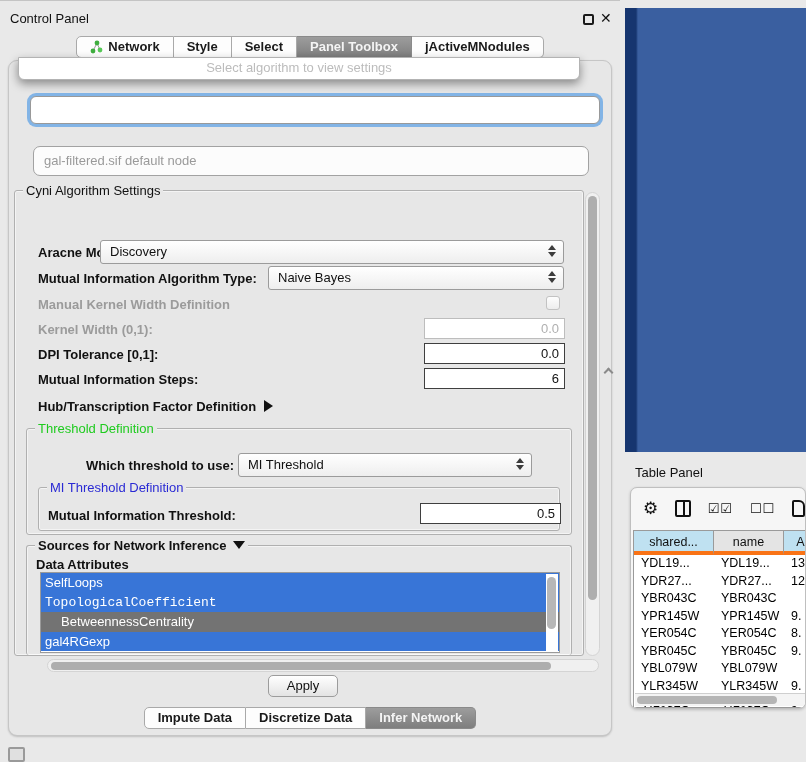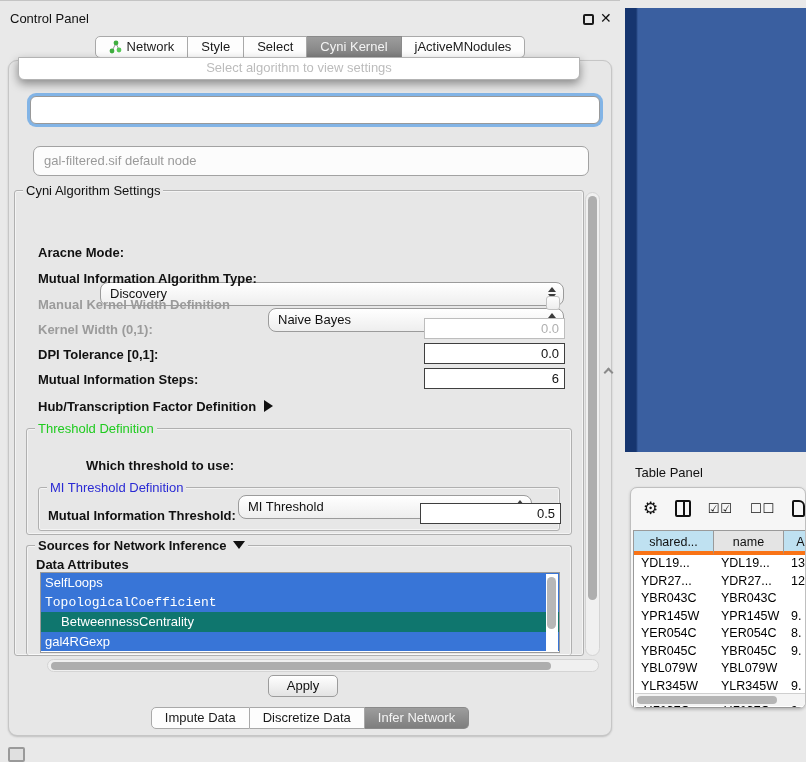--- a/index.html
+++ b/index.html
@@ -6,21 +6,21 @@
   html,body{width:806px;height:762px;overflow:hidden;background:#e9e9e9;
     font-family:"Liberation Sans","DejaVu Sans",sans-serif;-webkit-font-smoothing:antialiased;}
   
   #cp{position:absolute;left:0;top:0;width:620px;height:762px;background:#e9e9e9;}
   #cp-titlebar{position:absolute;left:0;top:0;width:620px;height:30px;border-top:1px solid #c4c4c4;}
   #cp-title{position:absolute;left:10px;top:10px;font-size:13px;color:#111;}
   #float-btn{position:absolute;left:583px;top:13px;width:11px;height:11px;border:2px solid #1a1a1a;border-radius:2px;}
   #close-btn{position:absolute;left:600px;top:9px;font-size:14px;font-weight:bold;color:#111;}
   #main-tabs{position:absolute;left:0;right:0;top:36px;display:flex;justify-content:center;}
   .seg{height:22px;line-height:20px;background:#fdfdfd;border:1px solid #a9a9a9;border-left:none;
-       font-size:13px;color:#1a1a1a;padding:8px 13px;display:flex;align-items:center;gap:5px;}
+       font-size:13px;color:#1a1a1a;padding:8px 13px;display:flex;align-items:center;gap:5px;font-weight:bold;}
   .seg:first-child{border-left:1px solid #a9a9a9;border-radius:5px 0 0 5px;}
   .seg:last-child{border-radius:0 5px 5px 0;}
   .seg.sel{background:linear-gradient(#9d9d9d,#7e7e7e);color:#f4f4f4;border-color:#8a8a8a;}
   #cp-body{position:absolute;left:8px;top:60px;width:604px;height:676px;background:#e7e7e7;
     border:1px solid #c6c6c6;border-radius:9px;box-shadow:0 1px 2px rgba(0,0,0,.18);}
   
   #bg-combo1{position:absolute;left:30px;top:96px;width:570px;height:28px;background:#fff;border:1px solid #999;
     border-radius:6px;box-shadow:0 0 0 3px #82b4e6;z-index:1;}
   #bg-combo2{position:absolute;left:33px;top:146px;width:556px;height:30px;background:#fcfcfc;border:1px solid #a2a2a2;
     border-radius:7px;z-index:1;font-size:13px;color:#9a9a9a;line-height:28px;padding-left:10px;overflow:hidden;}
@@ -30,21 +30,21 @@
   #dd-prompt{font-size:13px;color:#bcbcbc;text-align:center;height:17px;line-height:17px;}
   .dd-item{font-size:13px;color:#000;height:16px;line-height:16px;padding-left:5px;}
   .dd-item.bold{font-weight:bold;}
   
   .grp{position:absolute;border:1px solid #b0b0b0;border-radius:3px;box-shadow:inset 0 0 0 1px rgba(255,255,255,.55);}
   .grp-title{position:absolute;top:-8px;left:8px;background:#e7e7e7;padding:0 3px;font-size:13px;}
   .t-blk{color:#111;} .t-blue{color:#2a2ad4;} .t-grn{color:#1ecb1e;}
   .lbl{position:absolute;font-size:13px;font-weight:bold;color:#111;white-space:nowrap;}
   .lbl.dis{color:#9b9b9b;}
   .combo{position:absolute;height:24px;background:linear-gradient(#ffffff,#eeeeee);border:1px solid #9b9b9b;
-    border-radius:8px;font-size:13px;color:#111;line-height:22px;padding-left:9px;margin-top:42px;}
+    border-radius:3px;font-size:13px;color:#111;line-height:22px;padding-left:9px;}
   .carets{position:absolute;right:7px;top:4px;width:8px;}
   .carets i{display:block;width:0;height:0;border-left:4px solid transparent;border-right:4px solid transparent;}
   .carets i.up{border-bottom:5px solid #3c3c3c;margin-bottom:2px;}
   .carets i.dn{border-top:5px solid #3c3c3c;}
   .field{position:absolute;height:21px;background:#fff;font-size:13px;text-align:right;padding:2px 5px 0 12px;}
   .field.en{border:1px solid #3f3f3f;color:#111;}
   .field.dis{border:1px solid #bdbdbd;color:#b0b0b0;}
   #kcheck{position:absolute;left:546px;top:296px;width:14px;height:14px;border:1px solid #c2c2c2;border-radius:3px;
     background:linear-gradient(#fdfdfd,#ededed);}
   .tri-r{display:inline-block;width:0;height:0;border-top:6px solid transparent;border-bottom:6px solid transparent;
@@ -114,21 +114,21 @@
       </span>
       <span>Network</span>
     </div>
     <div class="seg">
         <span>Style</span>
       </div>
     <div class="seg">
         <span>Select</span>
       </div>
     <div class="seg sel">
-        <span>Cyni Kernel</span>
+        <span>Panel Toolbox</span>
       </div>
     <div class="seg">
         <span>jActiveMNodules</span>
       </div>
   </div>
 
   <div id="cp-body"></div>
 
   <div id="bg-combo1"></div>
   <div id="bg-combo2">gal-filtered.sif default node</div>
@@ -186,21 +186,21 @@
   <div class="field en" style="left:420px;top:503px;width:141px;">0.5</div>
 
   <div class="grp" style="left:26px;top:545px;width:546px;height:110px;border-bottom:none;">
     <span class="grp-title t-blk" style="font-weight:bold;"><span>Sources for Network Inference</span><span class="tri-d"></span></span>
   </div>
   <div class="lbl" style="left:36px;top:557px;">Data Attributes</div>
   <div id="attr-list">
     <div id="attr-items">
         <div class="attr-item sel" style="background: rgb(56, 117, 215);">SelfLoops</div>
         <div class="attr-item sel" style="background: rgb(56, 117, 215); font-family: Liberation Mono, monospace;">TopologicalCoefficient</div>
-        <div class="attr-item sel" style="background: #0f766e; padding-left: 20px;">BetweennessCentrality</div>
+        <div class="attr-item sel" style="background: #737373; padding-left: 20px;">BetweennessCentrality</div>
         <div class="attr-item sel" style="background: rgb(56, 117, 215);">gal4RGexp</div>
       </div>
     <div id="attr-scroll">
         <div id="attr-thumb"></div>
       </div>
   </div>
 
   <div id="vscroll">
       <div id="vthumb"></div>
     </div>

